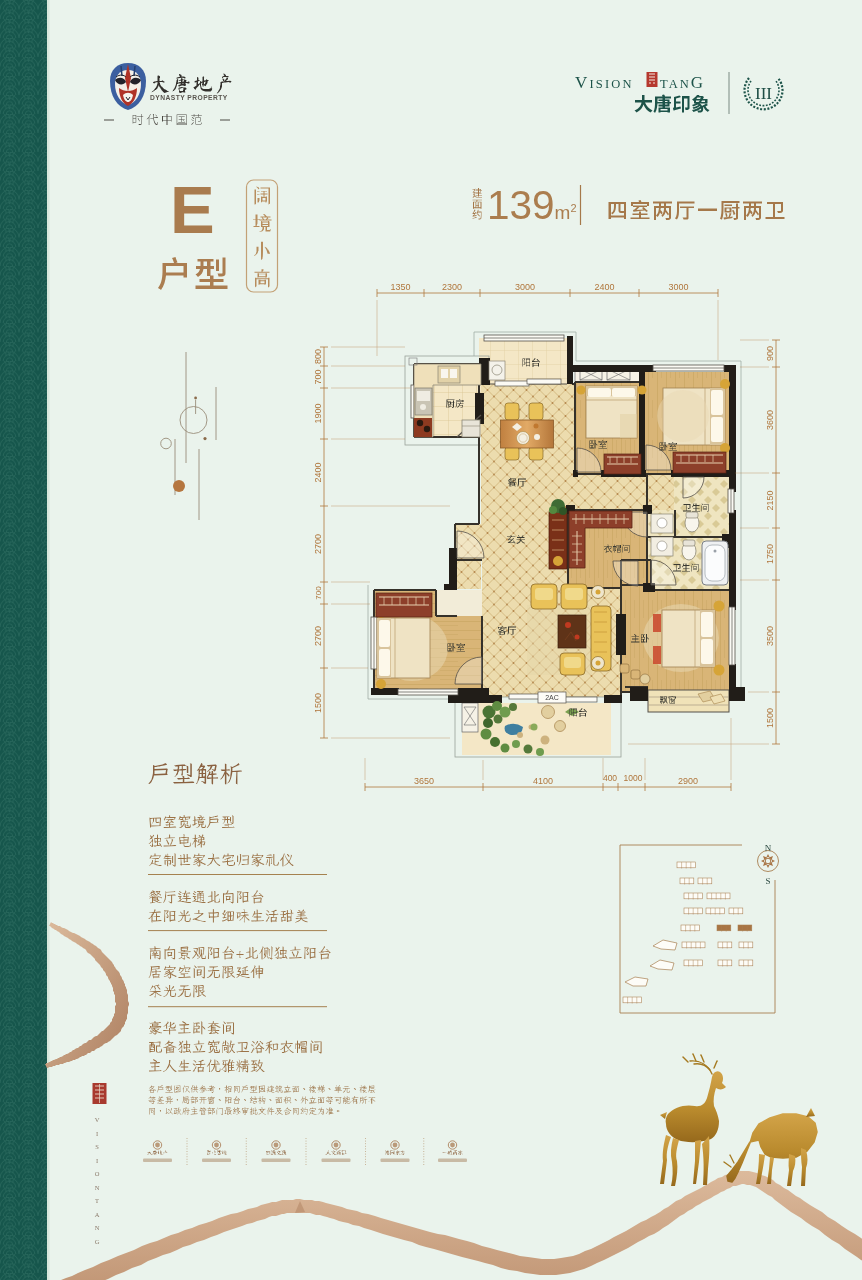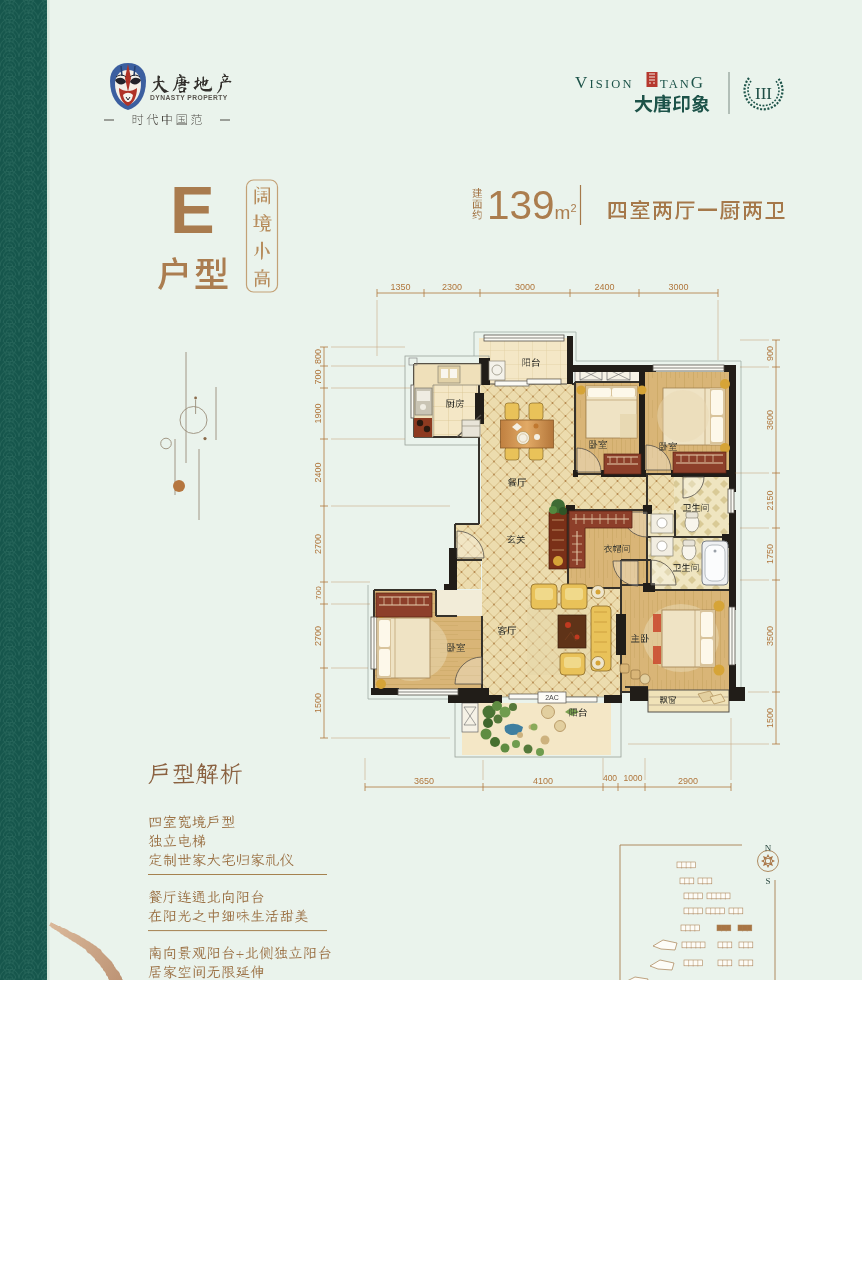--- a/index.html
+++ b/index.html
@@ -1,15 +1,15 @@
 <!DOCTYPE html>
 <html><head><meta charset="utf-8"><title>E</title>
 <style>
 html,body{margin:0;padding:0;background:#fff;}
-#page{width:862px;height:980px;overflow:hidden;position:relative;font-family:"Liberation Sans", sans-serif;}
+#page{width:862px;height:1280px;overflow:hidden;position:relative;font-family:"Liberation Sans", sans-serif;}
 </style></head>
 <body>
 <div id="page">
 <svg width="862" height="1280" viewBox="0 0 862 1280" xmlns="http://www.w3.org/2000/svg">
 <defs>
         <path id="g0" transform="scale(.5)" d="M21 -30 22 -29V-28Q22 -27 22 -26Q22 -26 21 -26Q21 -22 21 -21L21 -20L23 -20Q26 -20 26 -21Q27 -21 28 -21Q28 -20 29 -20Q29 -20 30 -19Q31 -19 31 -19Q31 -18 31 -18Q31 -17 31 -17Q31 -17 30 -17Q30 -17 30 -17Q29 -17 29 -17Q28 -17 27 -18Q25 -18 24 -18Q23 -18 22 -18Q21 -18 21 -18Q21 -18 21 -18Q21 -17 21 -17Q21 -17 22 -16Q22 -15 22 -14Q22 -14 23 -12Q24 -10 25 -9Q26 -9 27 -8Q27 -7 28 -6Q30 -5 30 -4Q31 -4 33 -3Q34 -2 35 -2Q35 -1 37 -0Q40 1 40 2Q39 2 38 2Q37 2 36 2Q34 3 33 3Q32 4 32 4Q31 4 30 3Q28 2 27 -0Q26 -1 26 -1Q25 -2 25 -2Q25 -2 24 -4Q23 -5 23 -5Q23 -5 23 -6Q22 -7 21 -8Q21 -8 21 -9Q20 -9 20 -10Q20 -11 20 -11Q19 -11 19 -11L19 -10Q19 -10 19 -10Q19 -10 18 -8Q17 -6 17 -6L16 -4Q15 -4 14 -3Q14 -2 14 -2Q13 -2 12 -2Q12 -1 11 -1Q10 -0 10 0Q10 0 8 1Q7 2 6 2Q5 3 5 3Q5 3 5 3Q5 2 7 0Q7 0 9 -1Q10 -2 12 -5Q14 -7 14 -8L15 -9Q16 -12 17 -15Q17 -18 17 -18Q17 -18 17 -18Q15 -18 13 -17Q12 -17 12 -16Q12 -16 11 -16Q11 -15 11 -15Q10 -15 9 -16Q9 -16 8 -17Q8 -17 8 -18Q8 -18 9 -18Q9 -18 10 -19Q11 -19 12 -19Q14 -20 16 -20L17 -20L17 -25Q17 -29 17 -30Q17 -31 18 -31Q18 -31 18 -31Q19 -31 19 -31Q20 -31 21 -30Z"></path>
         <path id="g1" transform="scale(.5)" d="M26 -7Q27 -7 28 -7Q29 -8 29 -7Q30 -7 30 -7Q31 -7 31 -6Q32 -6 32 -5Q32 -4 32 -4Q31 -3 31 -3Q30 -3 29 -2Q29 -1 29 -0Q29 -0 29 -0Q29 0 29 1Q30 1 30 2Q30 2 29 3Q29 3 28 3Q26 3 25 2Q24 2 23 3Q20 3 20 4Q19 4 19 4Q18 4 18 3Q18 3 18 3Q17 3 17 1Q17 0 17 -2Q16 -3 16 -4Q16 -4 16 -5Q16 -5 16 -6Q16 -6 17 -7Q19 -7 19 -7Q20 -8 22 -8Q24 -8 26 -7ZM22 -6Q21 -5 21 -5Q20 -5 20 -5Q20 -5 20 -5Q20 -5 20 -5Q19 -5 19 -5Q19 -5 18 -5Q18 -5 18 -4Q18 -4 18 -3Q18 -2 18 -2Q18 -1 19 0Q19 0 19 0Q19 0 20 0Q21 -0 23 -0L25 -0L25 -1Q25 -3 26 -3Q26 -3 26 -4Q26 -4 26 -5Q26 -5 26 -5Q26 -5 25 -6Q25 -6 23 -6Q22 -6 22 -6ZM24 -24Q24 -24 25 -23Q25 -23 26 -23Q28 -23 28 -23Q29 -23 29 -23Q30 -22 31 -22Q31 -22 31 -22Q32 -22 32 -21Q32 -20 31 -19Q31 -19 31 -19Q31 -18 33 -18Q34 -18 36 -19L37 -19L38 -18Q38 -17 38 -16Q37 -15 36 -15Q36 -15 34 -15Q34 -16 33 -16Q33 -16 32 -16L30 -16L30 -15Q30 -14 30 -14Q30 -14 30 -14Q30 -14 31 -13Q31 -12 31 -12Q31 -11 31 -11Q30 -11 30 -11Q30 -11 29 -10L28 -10L27 -10Q27 -10 26 -11Q25 -11 23 -11Q20 -11 20 -10Q19 -10 19 -10Q19 -9 17 -9Q16 -9 16 -9Q16 -9 16 -10Q15 -10 15 -10Q15 -10 15 -11Q16 -11 16 -11Q16 -11 17 -12Q18 -13 19 -13Q20 -13 20 -13Q20 -13 20 -14L20 -16L20 -16L18 -15Q17 -15 17 -15Q17 -15 16 -15Q16 -15 15 -15Q15 -14 14 -14Q14 -14 14 -14Q14 -14 13 -14Q13 -13 13 -13Q13 -12 12 -9Q12 -7 11 -7Q11 -7 11 -6Q11 -6 11 -6Q11 -6 11 -5Q11 -5 11 -5Q10 -5 10 -5Q10 -4 10 -4Q10 -4 10 -4Q10 -4 9 -3Q9 -3 9 -3Q9 -3 8 -2Q7 -1 7 -0Q6 0 5 0Q4 1 4 1Q4 0 4 -0Q5 -1 5 -1Q5 -1 6 -3Q7 -4 7 -5Q8 -5 8 -6Q10 -10 11 -14L11 -16Q12 -18 12 -20Q12 -23 13 -23Q13 -24 13 -23Q13 -23 13 -23Q13 -23 13 -24Q14 -24 14 -24Q15 -23 15 -23Q15 -23 15 -23Q15 -23 16 -22Q16 -21 15 -21Q15 -20 15 -18L14 -17L15 -17Q16 -17 16 -17Q17 -17 18 -18Q19 -18 20 -18Q20 -18 21 -18Q21 -18 21 -19Q21 -20 21 -21Q21 -21 20 -21Q20 -21 19 -20Q18 -20 18 -20Q17 -21 17 -21Q17 -21 17 -21Q18 -22 19 -22Q20 -22 20 -23Q21 -23 21 -23Q21 -23 21 -24Q21 -25 21 -25Q22 -26 22 -26Q23 -26 24 -25Q24 -25 24 -24ZM25 -22Q25 -22 25 -22Q24 -22 24 -21Q24 -21 24 -21Q24 -21 24 -20Q24 -19 24 -19Q24 -18 25 -18Q26 -18 26 -18Q26 -19 26 -20Q27 -21 27 -22Q26 -22 25 -22ZM25 -16Q24 -16 24 -15V-14H25Q26 -14 26 -14Q26 -14 26 -15Q25 -16 25 -16ZM17 -34 18 -34Q19 -34 20 -33Q21 -33 22 -32Q22 -31 22 -30L22 -29L26 -29Q29 -29 29 -28Q30 -28 30 -27Q30 -26 30 -26Q29 -25 29 -25Q28 -25 27 -26Q26 -27 19 -26Q15 -26 14 -25Q13 -24 12 -25Q12 -25 12 -26Q12 -26 12 -26Q12 -27 13 -27Q15 -28 17 -28Q19 -28 19 -29Q19 -29 18 -30Q17 -33 17 -33Z"></path>
         <path id="g2" transform="scale(.5)" d="M23 -29Q24 -28 24 -27Q25 -27 24 -26Q24 -26 24 -25L24 -22Q24 -21 24 -21Q24 -21 26 -21Q28 -22 28 -22Q28 -22 28 -23L29 -24L29 -23Q30 -23 31 -22Q32 -22 33 -22Q33 -21 33 -21Q33 -21 33 -20Q32 -20 32 -20Q31 -19 31 -19Q31 -18 31 -18Q31 -18 31 -18Q31 -17 31 -16Q30 -15 30 -15Q30 -15 30 -14Q30 -14 30 -14Q29 -14 29 -13Q28 -12 28 -11Q28 -11 27 -10Q26 -9 26 -10Q25 -10 25 -11Q24 -12 24 -12Q23 -12 23 -10Q23 -9 23 -9Q23 -9 23 -9Q22 -8 22 -9Q21 -9 21 -10Q21 -10 21 -11Q21 -11 21 -12Q20 -12 20 -12Q21 -12 20 -13Q20 -13 20 -14Q21 -15 21 -16Q21 -16 21 -16Q21 -17 20 -17Q20 -17 19 -16Q19 -16 18 -15Q18 -14 18 -11Q19 -8 19 -7Q19 -7 19 -7Q19 -6 21 -5Q22 -5 23 -4Q25 -4 27 -4Q30 -4 31 -4Q34 -4 36 -5Q38 -5 38 -7Q38 -9 39 -10Q39 -11 39 -11Q39 -11 39 -11Q39 -11 39 -9Q39 -7 39 -6Q39 -6 40 -5Q41 -5 40 -3Q40 -2 39 -1Q39 -1 39 -1Q39 -1 38 -0Q38 0 37 1Q37 1 35 1Q34 1 33 1Q31 1 27 1Q23 -0 21 -1Q19 -2 18 -4Q17 -5 17 -7Q17 -8 16 -11Q16 -13 16 -13Q16 -13 15 -13Q15 -13 14 -12Q14 -11 13 -10Q12 -9 12 -9Q12 -9 10 -7Q8 -6 8 -4Q8 -4 8 -4Q8 -4 8 -3Q8 -2 5 -4Q5 -5 4 -5Q4 -6 4 -6Q3 -6 3 -7Q3 -7 3 -7Q3 -8 4 -8Q4 -8 6 -9Q9 -11 9 -11Q9 -11 9 -12Q9 -13 9 -15Q9 -16 9 -18Q9 -18 9 -18Q9 -18 8 -18Q7 -17 7 -17Q7 -17 6 -17Q6 -17 5 -18Q5 -18 5 -19Q5 -19 6 -20Q8 -21 9 -21Q9 -21 10 -21Q10 -22 10 -24Q10 -28 10 -28Q10 -28 11 -28Q12 -27 12 -27Q12 -27 12 -27Q13 -27 13 -26Q13 -25 13 -25Q12 -24 13 -23L13 -22L13 -22Q14 -22 14 -22Q15 -22 15 -22Q15 -21 15 -21Q15 -21 15 -20Q15 -20 15 -20Q14 -20 14 -20Q12 -20 12 -19Q12 -19 12 -17Q12 -15 12 -15Q12 -14 12 -14Q12 -14 12 -14Q13 -14 14 -15Q15 -16 15 -15Q15 -15 16 -16L16 -17V-18Q16 -20 17 -20Q17 -20 17 -20Q18 -20 18 -19Q19 -19 19 -18Q19 -18 19 -18Q19 -18 20 -19L21 -19L21 -20Q21 -22 21 -25Q21 -28 21 -28Q22 -29 22 -29Q22 -30 22 -30Q23 -30 23 -29ZM27 -19Q27 -19 26 -19Q25 -18 24 -18Q24 -18 24 -18Q24 -18 24 -15Q23 -13 24 -13Q24 -13 24 -13Q24 -13 25 -14Q25 -14 25 -14Q26 -14 26 -15Q26 -15 27 -17Q27 -19 27 -19Q27 -19 27 -19Z"></path>
         <path id="g3" transform="scale(.5)" d="M20 -24Q21 -24 21 -23Q22 -23 22 -22Q22 -22 22 -21Q21 -21 21 -20Q21 -20 20 -20Q19 -20 19 -21Q19 -21 19 -22Q18 -22 18 -24Q18 -25 18 -25Q18 -25 19 -25Q20 -25 20 -24ZM28 -27Q29 -26 29 -25Q29 -25 29 -24Q29 -23 28 -23Q28 -23 28 -23Q27 -22 26 -21Q26 -21 26 -21Q25 -21 25 -20Q25 -20 25 -20Q25 -20 28 -20Q34 -21 35 -20Q35 -20 35 -20Q36 -19 36 -19Q36 -19 35 -18Q35 -18 35 -17Q34 -17 34 -17Q33 -17 32 -17Q32 -18 30 -18Q27 -18 24 -17Q23 -17 21 -17Q19 -17 18 -16L17 -16L17 -14Q17 -11 17 -9Q16 -6 16 -6Q16 -6 16 -6Q16 -5 15 -4Q15 -4 15 -3Q14 -2 13 -1Q12 1 12 1Q11 2 10 3Q9 4 8 4Q8 4 8 5Q8 5 7 5Q7 5 7 5Q6 5 7 4Q7 3 7 3Q7 3 8 3Q8 2 9 2Q9 2 9 1Q10 0 10 0Q10 0 10 -1Q11 -2 12 -4Q13 -6 13 -7Q13 -8 13 -8Q13 -8 13 -10Q14 -12 14 -13Q14 -14 14 -15Q14 -17 14 -18Q14 -18 17 -19Q19 -19 20 -19Q22 -20 22 -20Q23 -21 24 -23Q26 -25 26 -26Q26 -26 26 -26Q26 -27 26 -27Q27 -27 27 -27Q27 -27 28 -27ZM22 -34Q25 -33 25 -31V-30L25 -30Q26 -30 27 -30Q29 -30 29 -30Q30 -30 30 -30Q30 -29 30 -28Q29 -27 28 -28Q27 -28 27 -28Q26 -28 25 -28Q24 -28 22 -28Q20 -28 20 -28Q19 -27 19 -27Q19 -27 18 -26Q18 -26 18 -26Q17 -26 17 -27Q17 -27 17 -28Q17 -28 17 -28Q17 -28 17 -28Q17 -28 17 -28Q17 -28 17 -28Q17 -28 18 -29Q18 -29 18 -29Q20 -30 20 -30Q20 -30 21 -30Q21 -30 22 -30Q22 -30 22 -30Q22 -31 21 -31Q21 -31 20 -34Q20 -34 20 -34Q20 -34 20 -35Q20 -35 20 -35Q20 -35 21 -35Q22 -35 22 -34Z"></path>
         <path id="g4" transform="scale(.5)" d="M12 -11C13 -9 15 -7 15 -5L16 -6C16 -7 14 -10 13 -12ZM8 -10V-4H3V-10ZM8 -11H3V-17H8ZM2 -18V-1H3V-3H9V-18ZM19 -20V-15H10V-14H19V-0C19 0 18 0 18 0C17 0 16 0 14 0C14 1 14 1 14 2C17 2 18 2 19 1C19 1 20 1 20 -0V-14H23V-15H20V-20Z"></path>

